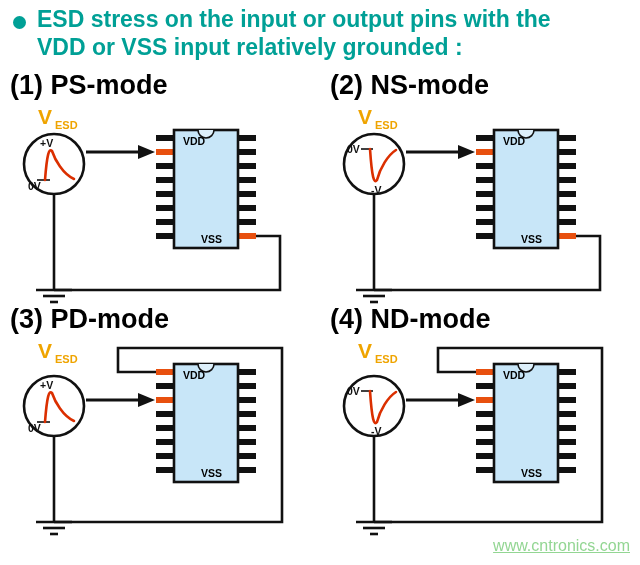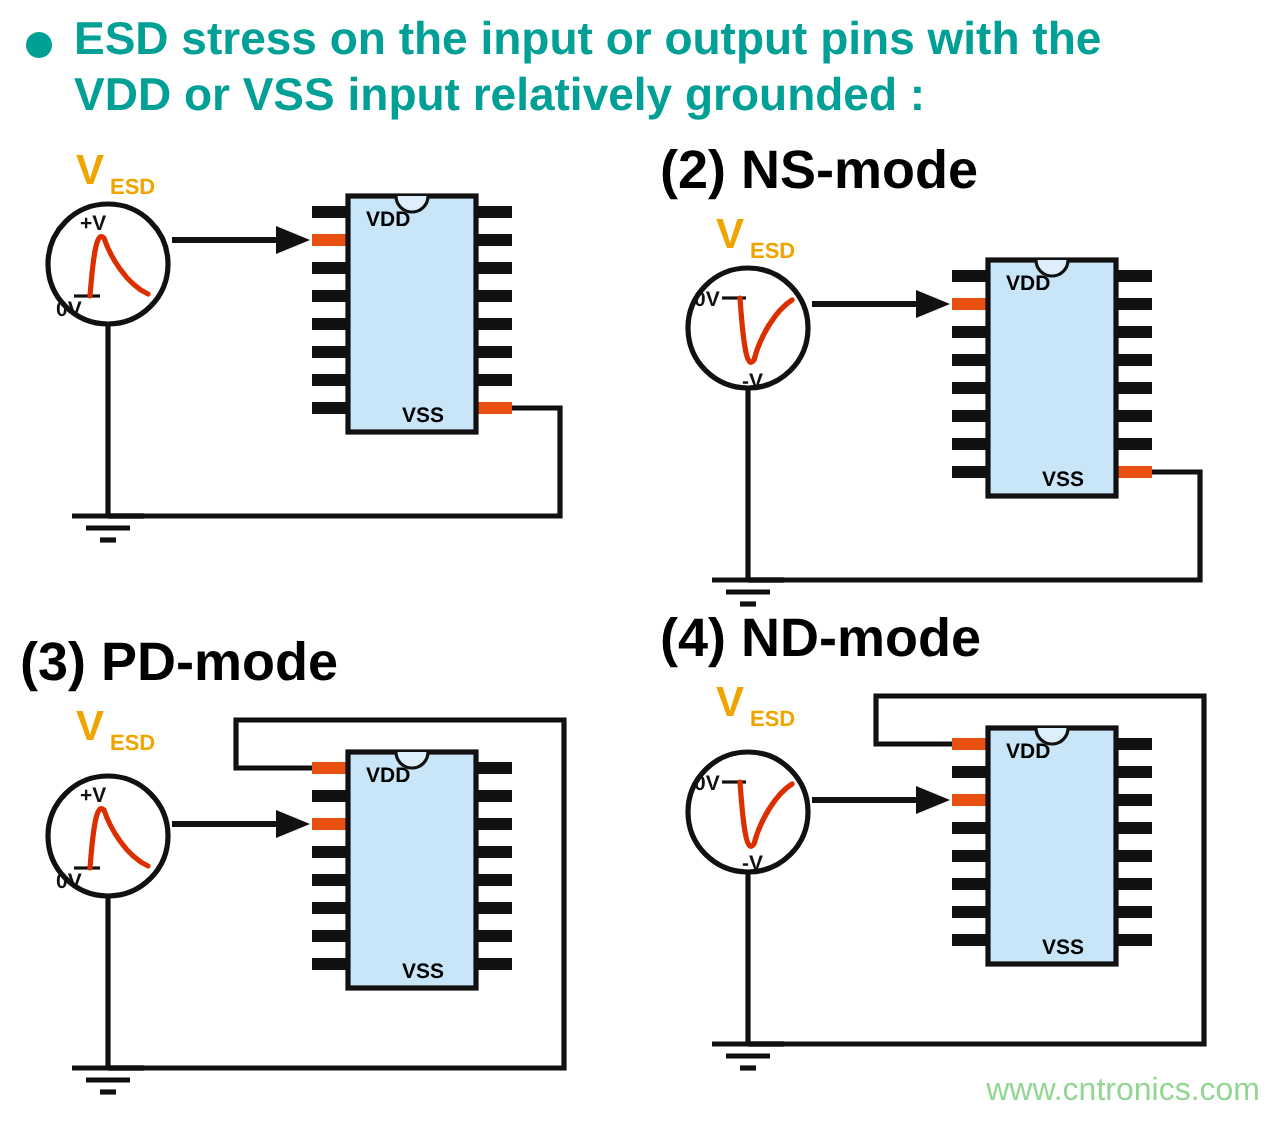--- a/index.html
+++ b/index.html
@@ -4,51 +4,52 @@
 <style>
   html,body{margin:0;padding:0;background:#fff;}
   .page{position:relative;width:640px;height:565px;background:#ffffff;overflow:hidden;
         font-family:"Liberation Sans",sans-serif;}
   .bullet{position:absolute;left:13px;top:16px;width:13px;height:13px;border-radius:50%;
           background:#00A096;}
   .hdr{position:absolute;left:37px;top:5px;width:595px;color:#00A096;font-weight:bold;
        font-size:23px;line-height:28px;}
   .quad{position:absolute;width:314px;}
   .q1{left:8px;top:70px;} .q2{left:328px;top:70px;}
-  .q3{left:8px;top:316px;} .q4{left:328px;top:304px;}
+  .q3{left:8px;top:304px;} .q4{left:328px;top:304px;}
   .mode-title{font-size:27px;font-weight:bold;color:#000;margin:0 0 2px 2px;line-height:30px;}
   svg.diag{display:block;font-family:"Liberation Sans",sans-serif;}
   .vesd{font-size:21px;font-weight:bold;fill:#EFA400;}
   .vesd-sub{font-size:11px;font-weight:bold;fill:#EFA400;}
   .wire{stroke:#111;stroke-width:2.6;fill:none;}
   .arrow-line{stroke:#111;stroke-width:3;fill:none;}
   .head{fill:#111;stroke:none;}
   .src{fill:#fff;stroke:#111;stroke-width:2.6;}
   .base{stroke:#111;stroke-width:1.6;fill:none;}
   .pulse{stroke:#DB2F00;stroke-width:2.6;fill:none;stroke-linecap:round;}
   .wv{font-size:10.5px;font-weight:bold;fill:#111;}
   .pin{fill:#111;stroke:none;}
   .pin.hot{fill:#E8500F;}
   .body{fill:#C8E6F8;stroke:#111;stroke-width:2.6;}
   .notch{fill:#DDEFFA;stroke:#111;stroke-width:1.6;}
   .chiplbl{font-size:10.5px;font-weight:bold;fill:#000;}
-  .watermark{position:absolute;right:10px;top:537px;color:#93D693;font-size:16px;}
+  .watermark{position:absolute;right:10px;top:537px;color:#93D693;font-size:16px;text-decoration:underline;}
 </style>
 </head>
 <body>
 
 <div class="page">
 
   <span class="bullet"></span>
   <div class="hdr">
     <div>ESD stress on the input or output pins with the</div>
     <div>VDD or VSS input relatively grounded :</div>
   </div>
 
   <div class="quad q1">
+    <div class="mode-title">(1) PS-mode</div>
     <svg class="diag" viewBox="0 0 314 212" width="314" height="212">
       <text class="vesd" x="30" y="22">V</text>
       <text class="vesd-sub" x="47" y="27">ESD</text>
       <path class="wire" d="M 46 92 V 188"></path>
       <path class="wire" d="M 248 134 H 272 V 188 H 46"></path>
       <g class="wire">
         <path d="M 28 188 H 64"></path>
           <path d="M 35 194 H 57"></path>
           <path d="M 42 200 H 50"></path>
       </g>

